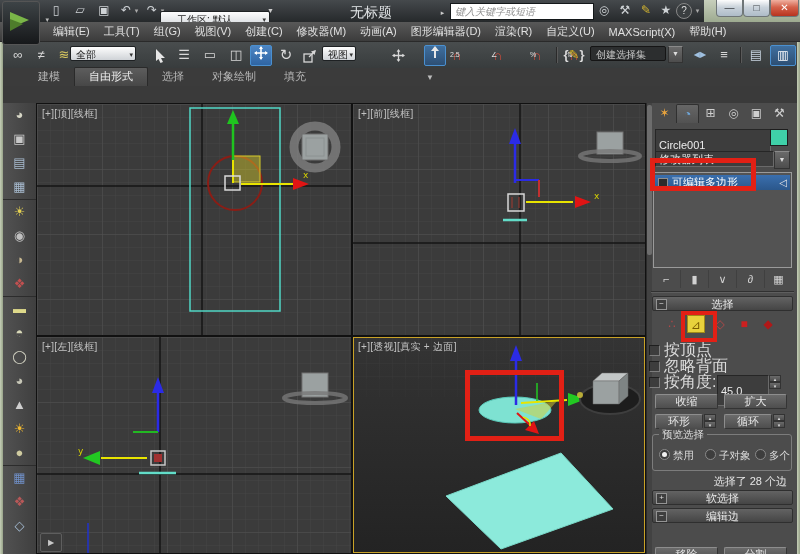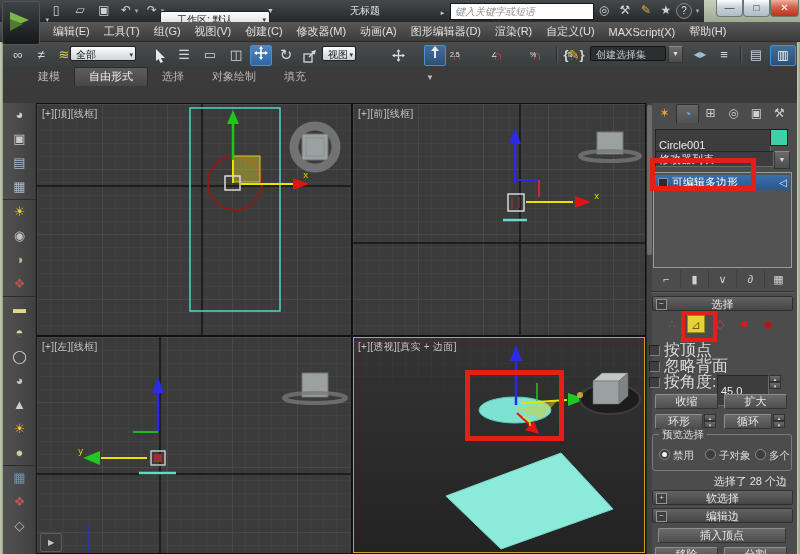--- a/index.html
+++ b/index.html
@@ -12,21 +12,21 @@
   .logo{position:absolute;left:2px;top:1px;width:36px;height:42px;z-index:40;
         background:linear-gradient(#3d4346,#16181a);border:1px solid #555;border-radius:3px;}
   .logo svg{position:absolute;left:4px;top:7px;}
   .lgcaret{position:absolute;right:-10px;top:14px;font-size:7px;color:#bbb;}
   .qa{position:absolute;top:2px;width:20px;height:17px;text-align:center;line-height:17px;
       font-size:12px;color:#cfd3d6;cursor:default;}
   .qa.sm{width:9px;font-size:7px;color:#aaa;}
   .wsbox{position:absolute;left:160px;top:3px;width:92px;height:15px;background:linear-gradient(#fdfdfd,#d2d6da);
          border:1px solid #1f2224;border-radius:2px;font-size:10px;color:#1c1c1c;line-height:15px;padding-left:16px;margin-top:8px;}
   .wsbox b{position:absolute;right:3px;top:0;font-size:7px;color:#333;font-weight:normal;}
-  .wtitle{position:absolute;left:350px;top:4px;font-size:10px;color:#e4e7e9;}
+  .wtitle{position:absolute;left:350px;top:4px;font-size:14px;color:#e4e7e9;}
   .search{position:absolute;left:450px;top:3px;width:134px;height:13px;border:1px solid #14181a;
           background:#fff;font-size:10px;font-style:italic;padding:1px 4px;color:#333;}
   .search::placeholder{color:#8f8f8f;font-style:italic;}
   .helpc{position:absolute;left:676px;top:3px;width:14px;height:14px;border:1px solid #888;border-radius:50%;
          font-size:10px;color:#ddd;text-align:center;line-height:14px;background:#3a3e40;}
   .caplight{position:absolute;left:704px;top:0;width:96px;height:22px;
             background:linear-gradient(#c7cfbc,#9daa90);}
   .winbtn{position:absolute;top:0;height:16px;border:1px solid #6f7678;border-top:none;
           border-radius:0 0 4px 4px;background:linear-gradient(#fdfdfd,#c9d2da 45%,#aebcc8);
           font-size:10px;color:#3a3f44;text-align:center;line-height:15px;z-index:5;}
@@ -551,21 +551,20 @@
     <div class="statustx">选择了 28 个边</div>
 
     <div class="roll" style="top:387px">
       <span class="pm">+</span>
       <span>软选择</span>
     </div>
     <div class="roll" style="top:405px">
       <span class="pm">−</span>
       <span>编辑边</span>
     </div>
-    <span class="btn" style="left:11px;top:425px;width:128px">插入顶点</span>
     <span class="btn" style="left:8px;top:444px;width:63px">移除</span>
     <span class="btn" style="left:77px;top:444px;width:63px">分割</span>
   </div>
 
   <div class="anno" style="left:650px;top:158px;width:106px;height:33px"></div>
   <div class="anno" style="left:681px;top:311px;width:36px;height:31px;border-width:4px"></div>
   <div class="anno" style="left:465px;top:370px;width:99px;height:71px"></div>
 
 </div>
 

